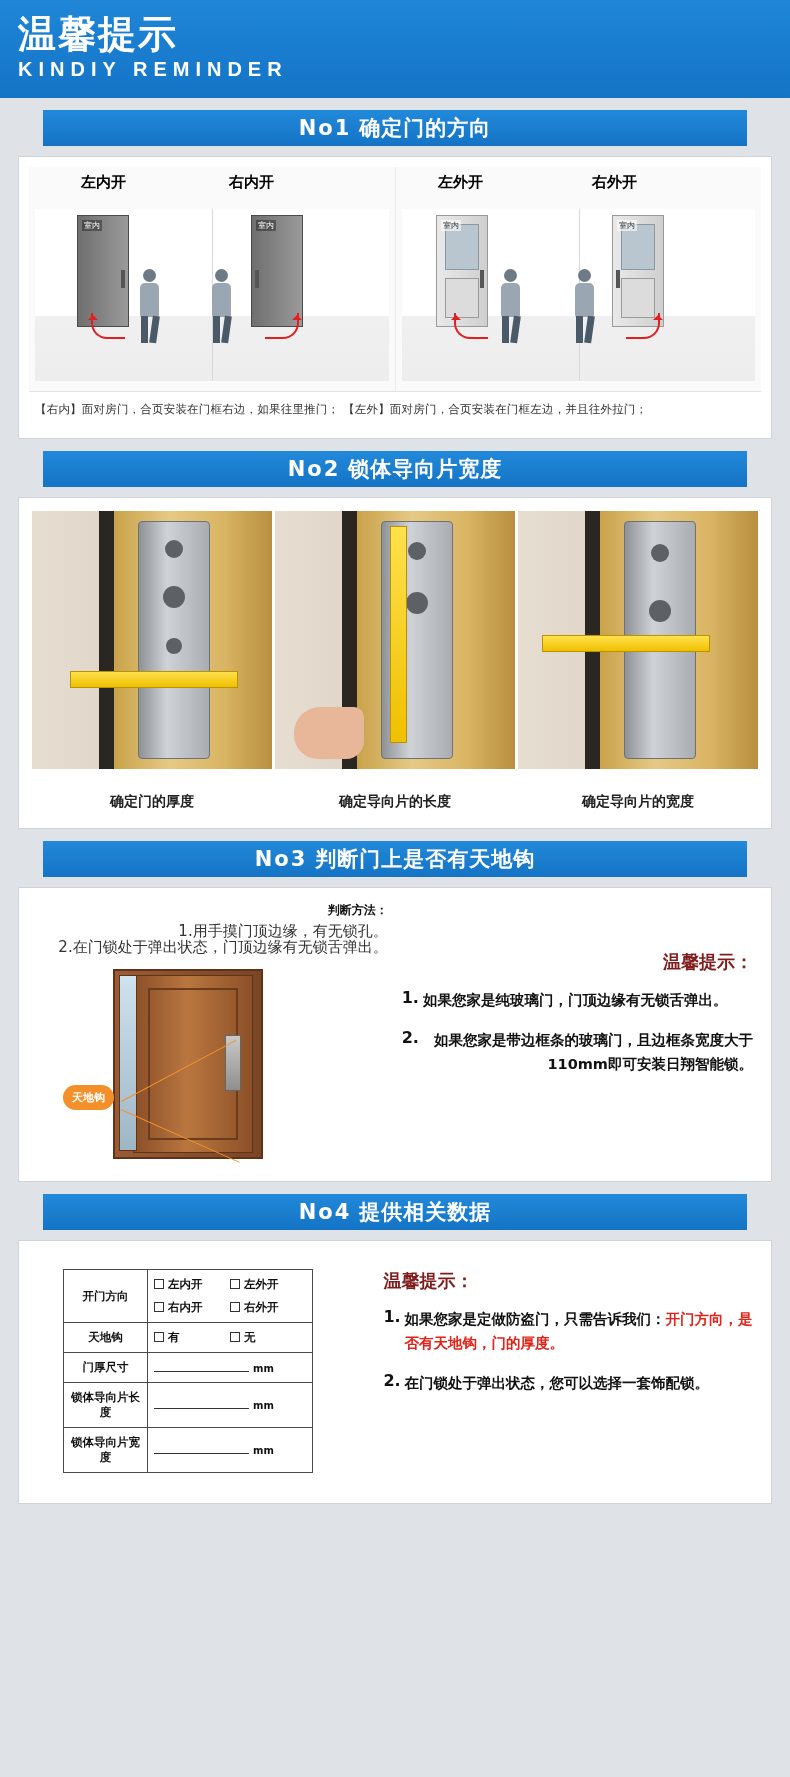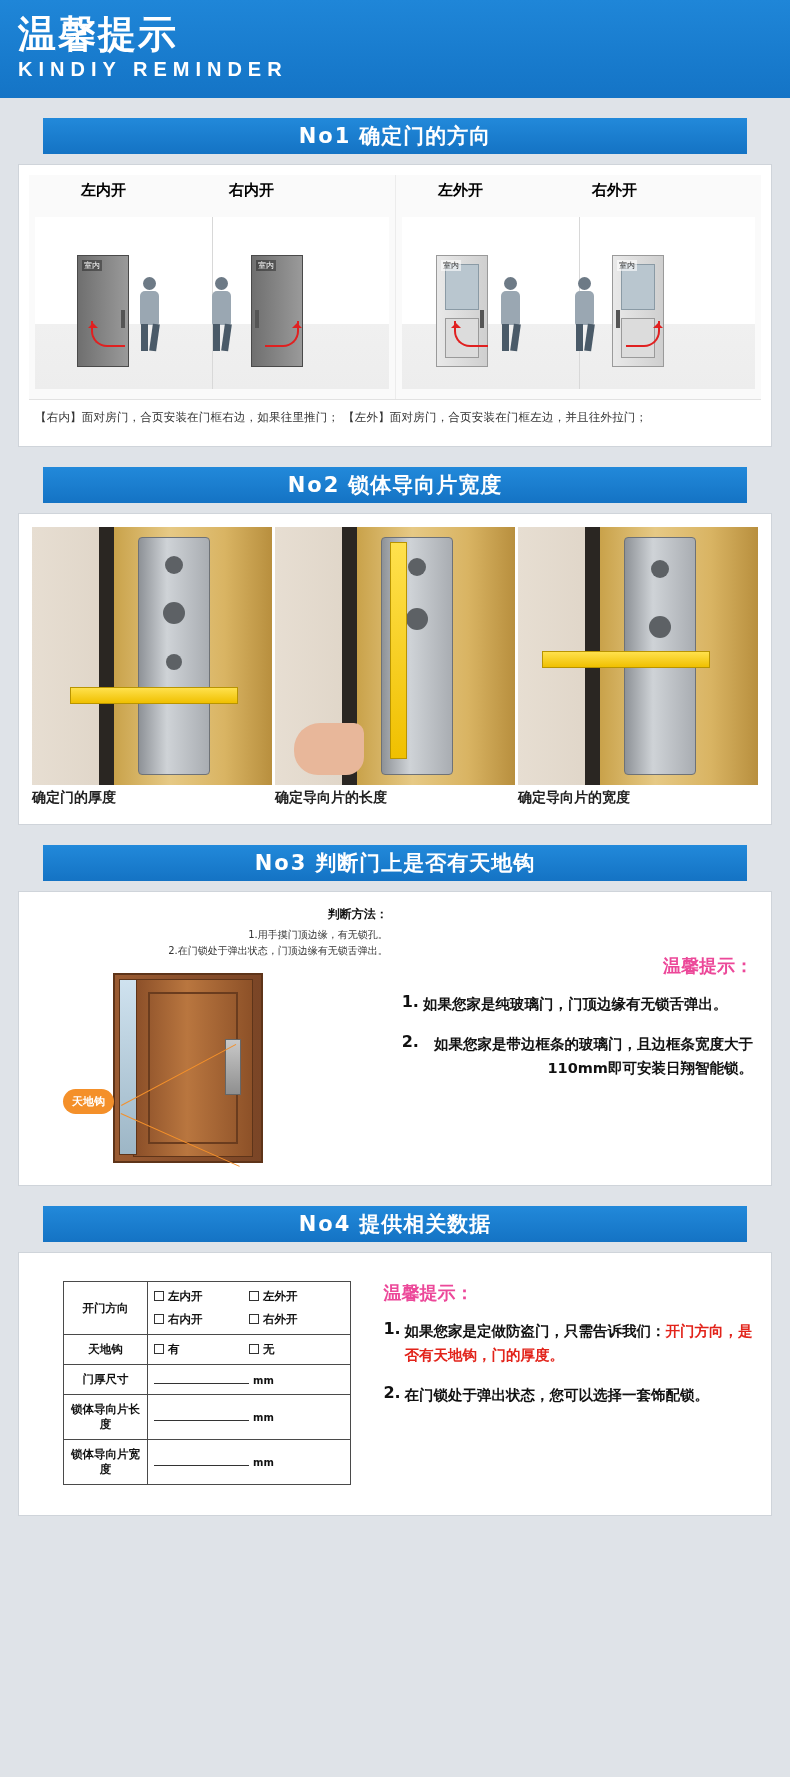--- a/index.html
+++ b/index.html
@@ -33,21 +33,21 @@
     font-weight: bold;
     letter-spacing: 6px;
     line-height: 26px;
     font-family: "Liberation Sans", sans-serif;
   }
 
   
   .page {
     padding: 0 18px;
   }
-  .section { margin-top: 20px; }
+  .section { margin-top: 12px; }
 
   .sec-title {
     background: #1a7fd4;
     background: linear-gradient(#2289da, #1473c4);
     color: #fff;
     height: 36px;
     line-height: 36px;
     text-align: center;
     font-size: 21px;
     font-weight: bold;
@@ -83,21 +83,21 @@
   }
   .corner {
     position: absolute; top: 42px; bottom: 10px; left: 50%; width: 1px;
     background: #d8d8d8;
   }
   .lbl {
     position: absolute; top: 6px; font-size: 15px; font-weight: bold;
     color: #000; font-family: "DejaVu Sans", sans-serif; white-space: nowrap;
   }
   .door {
-    position: absolute; bottom: 32px; width: 52px; height: 112px;
+    position: absolute; bottom: 64px; width: 52px; height: 112px;
     background: linear-gradient(90deg,#6f6f6f,#9a9a9a);
     border: 1px solid #4a4a4a;
   }
   .door.panel-door {
     background: linear-gradient(90deg,#e9e9e9,#cfcfcf);
     border: 1px solid #9a9a9a;
   }
   .door .glass {
     position: absolute; left: 8px; right: 8px; top: 8px; height: 46px;
     background: #b9c6cf; border: 1px solid #8a9aa5;
@@ -181,35 +181,35 @@
     position: absolute; background: linear-gradient(#ffe14d,#f0c000);
     border: 1px solid #b99400;
   }
   .ph-tape.h { left: 16%; width: 70%; height: 17px; top: 62%; }
   .ph-tape.v { left: 48%; width: 17px; top: 6%; height: 84%; }
   .ph-hand {
     position: absolute; left: 8%; bottom: 4%; width: 70px; height: 52px;
     background: #e8b79a; border-radius: 26px 10px 18px 24px;
   }
   .photo-cap {
-    font-size: 14px; font-weight: bold; color: #222;
-    padding: 4px 0 4px 0; font-family: "DejaVu Sans", sans-serif;
+    text-align: center; font-size: 14px; font-weight: bold; color: #222;
+    padding: 24px 0 4px 0; font-family: "DejaVu Sans", sans-serif;
   }
 
   
   .s3-wrap { display: flex; text-align: right; }
   .s3-left { width: 49%; position: relative; }
   .s3-right { width: 51%; padding: 52px 8px 0 14px; }
   .s3-method {
     font-size: 12px; font-weight: bold; color: #111; margin: 4px 0 4px 6px;
     font-family: "DejaVu Sans", sans-serif;
   }
   .s3-method-lines { margin: 0 0 0 10px; }
   .s3-method-lines div {
-    font-size: 10px; color: #333; line-height: 16px;
+    font-size: 15px; color: #333; line-height: 16px;
     font-family: "DejaVu Sans", sans-serif;
   }
   .s3-door-art {
     position: relative; height: 210px; margin-top: 6px;
   }
   .s3-frame {
     position: absolute; left: 84px; top: 8px; width: 150px; height: 190px;
     background: linear-gradient(90deg,#9a5b32,#7a4526);
     border: 2px solid #5e3419;
   }
@@ -234,39 +234,39 @@
     position: absolute; left: 34px; top: 124px;
     background: #f4902a; color: #fff; font-size: 11px; font-weight: bold;
     padding: 5px 9px; border-radius: 14px;
     font-family: "DejaVu Sans", sans-serif;
   }
   .s3-line {
     position: absolute; background: #f4902a; height: 1px;
     transform-origin: 0 0;
   }
   .warm {
-    color: #ec4899; font-size: 18px; font-weight: bold;
+    color: #7f1d1d; font-size: 18px; font-weight: bold;
     font-family: "DejaVu Sans", sans-serif; margin: 0 0 14px 0;
   }
   .numitem { display: flex; margin-bottom: 16px; }
   .numitem .n {
     font-size: 16px; font-weight: bold; color: #111; margin-right: 4px;
     font-family: "DejaVu Sans", sans-serif; flex: none;
   }
   .numitem .t {
     font-size: 14.5px; font-weight: bold; color: #111; line-height: 24px;
     font-family: "DejaVu Sans", sans-serif;
   }
 
   
   .s4-wrap { display: flex; padding: 18px 6px 20px 6px; }
   .s4-left { width: 47%; padding-left: 28px; }
   .s4-right { width: 53%; padding-left: 10px; }
   table.form {
-    border-collapse: collapse; width: 288px; background: #fff; border-radius: 12px;
+    border-collapse: collapse; width: 250px; background: #fff; border-radius: 12px;
   }
   table.form td {
     border: 1px solid #4a4a4a; font-size: 11.5px; color: #111;
     padding: 7px 6px; font-family: "DejaVu Sans", sans-serif;
     font-weight: bold;
   }
   table.form td.lbl-cell { width: 84px; text-align: center; }
   .cb { display: inline-block; width: 10px; height: 10px; border: 1px solid #333; margin-right: 4px; vertical-align: -1px; }
   .optpair { display: flex; }
   .optpair span { flex: 1; white-space: nowrap; }

